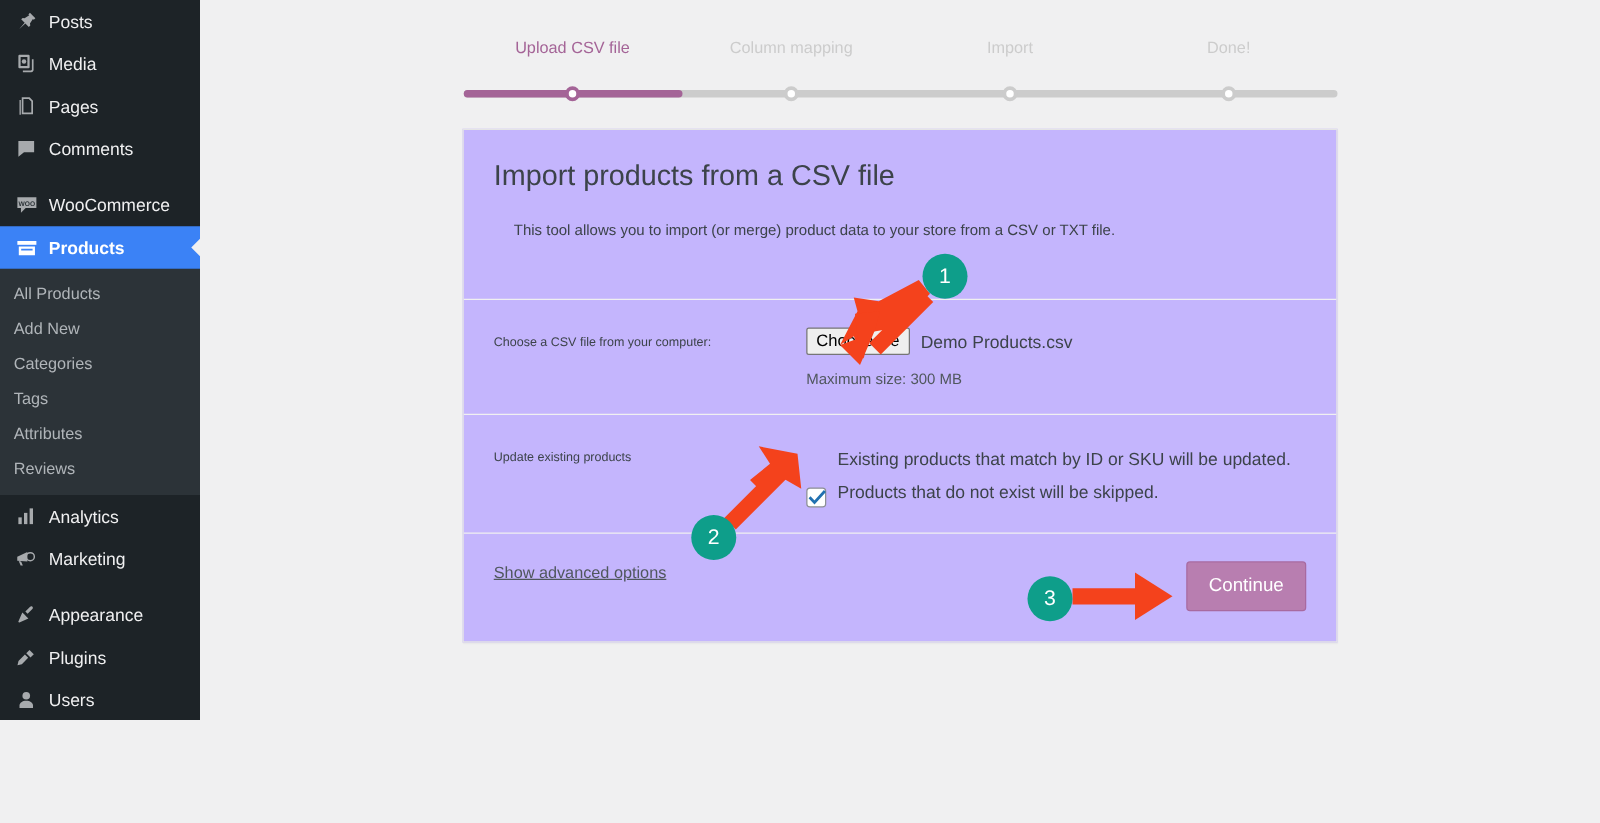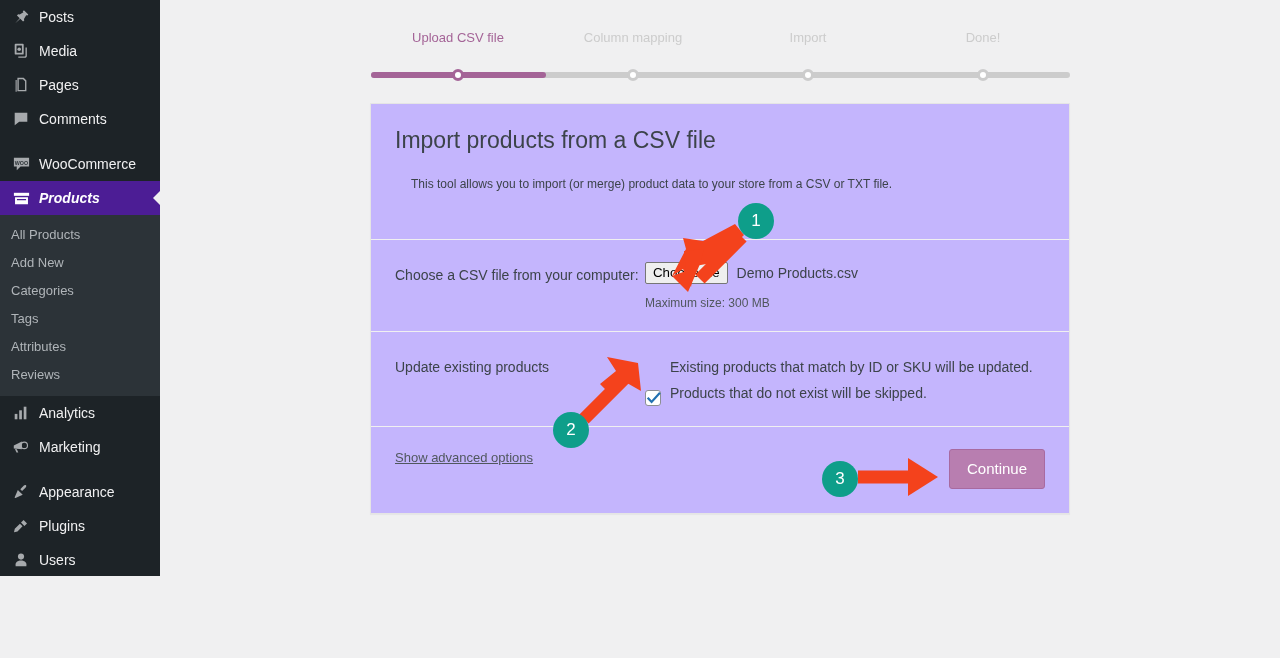--- a/index.html
+++ b/index.html
@@ -48,22 +48,21 @@
     justify-content: center;
     color: #a7aaad;
   }
   .menu-item .mi-label {
     font-size: 14px;
     color: #f0f0f1;
     line-height: 18px;
     white-space: nowrap;
   }
   .menu-item.current {
-    background: #4c1d95;
-    font-style: italic;
+    background: #3b82f6;
   }
   .menu-item.current .mi-icon { color: #fff; }
   .menu-item.current .mi-label { color: #fff; font-weight: bold; }
   .menu-item.current::after {
     content: "";
     position: absolute;
     right: -1px;
     top: 50%;
     transform: translateY(-50%);
     width: 0; height: 0;
@@ -189,21 +188,21 @@
     margin: 16px;
     max-width: 640px;
   }
   .form-row {
     display: flex;
     padding: 22px 24px 20px 24px;
     border-bottom: 1px solid #f0f0f1;
   }
   .form-row .row-label {
     flex: 0 0 250px;
-    font-size: 14px;
+    font-size: 10px;
     color: #3c434a;
     line-height: 24px;
     padding-top: 1px;
   }
   .form-row .row-field {
     flex: 1 1 auto;
   }
   .file-line {
     display: flex;
     align-items: center;

